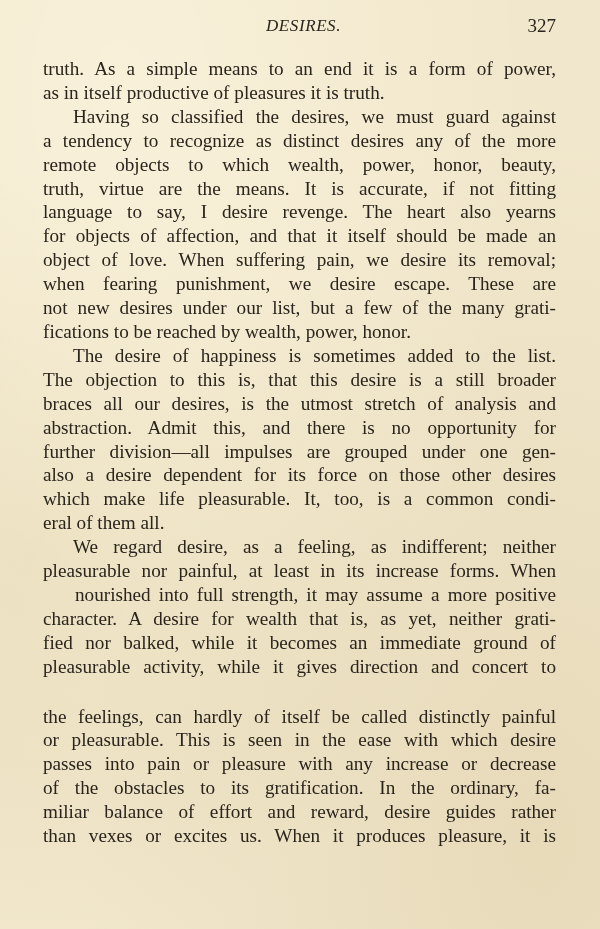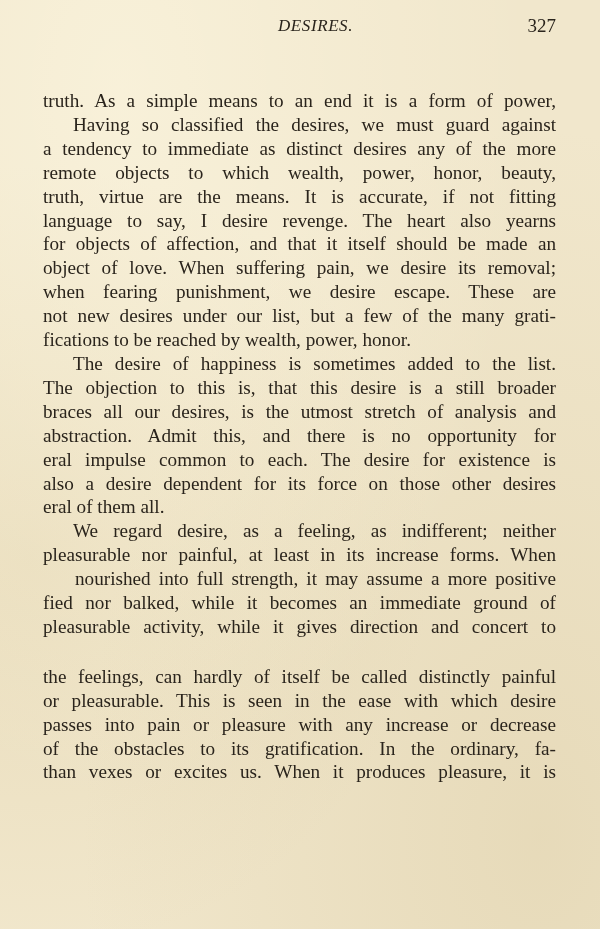--- a/index.html
+++ b/index.html
@@ -12,21 +12,21 @@
         radial-gradient(ellipse at 5% 60%, rgba(210,190,140,0.25), rgba(0,0,0,0) 50%);
       position: relative;
       font-family: "Liberation Serif", "DejaVu Serif", serif;
       color: #2a241c;
     }
     .page { position: absolute; left: 0; top: 0; width: 600px; height: 929px; }
     .running-head {
       position: absolute; top: 14px; left: 43px; width: 513px; height: 24px;
     }
     .head-title {
-      position: absolute; left: 16px; width: 100%; text-align: center;
+      position: absolute; left: 4px; width: 100%; text-align: center;
       font-style: italic; font-size: 17px; letter-spacing: 0.6px; top: 2px;
     }
     .page-number {
       position: absolute; right: 0; top: 1px; font-size: 19px;
     }
     .body-text {
       position: absolute; left: 43px; top: 57px; width: 513px;
     }
     .line {
       height: 23.92px; line-height: 23.92px;
@@ -41,42 +41,46 @@
   </style>
 </head>
 <body>
 
 <div class="page">
   <div class="running-head">
     <span class="head-title">DESIRES.</span>
     <span class="page-number">327</span>
   </div>
   <div class="body-text" id="body-text">
-      <div class="line" style="white-space: nowrap; margin-top: 32px;">truth. As a simple means to an end it is a form of power,</div>
+      <div class="line" style="white-space: nowrap;">truth. As a simple means to an end it is a form of power,</div>
+      <div class="line last" style="white-space: nowrap;">as in itself productive of pleasures it is truth.</div>
       <div class="line indent" style="white-space: nowrap;">Having so classified the desires, we must guard against</div>
-      <div class="line" style="white-space: nowrap;">a tendency to immediate as distinct desires any of the more</div>
+      <div class="line" style="white-space: nowrap;">a tendency to recognize as distinct desires any of the more</div>
       <div class="line" style="white-space: nowrap;">remote objects to which wealth, power, honor, beauty,</div>
       <div class="line" style="white-space: nowrap;">truth, virtue are the means. It is accurate, if not fitting</div>
       <div class="line" style="white-space: nowrap;">language to say, I desire revenge. The heart also yearns</div>
       <div class="line" style="white-space: nowrap;">for objects of affection, and that it itself should be made an</div>
       <div class="line" style="white-space: nowrap;">object of love. When suffering pain, we desire its removal;</div>
       <div class="line" style="white-space: nowrap;">when fearing punishment, we desire escape. These are</div>
       <div class="line" style="white-space: nowrap;">not new desires under our list, but a few of the many grati-</div>
       <div class="line last" style="white-space: nowrap;">fications to be reached by wealth, power, honor.</div>
       <div class="line indent" style="white-space: nowrap;">The desire of happiness is sometimes added to the list.</div>
       <div class="line" style="white-space: nowrap;">The objection to this is, that this desire is a still broader</div>
       <div class="line" style="white-space: nowrap;">braces all our desires, is the utmost stretch of analysis and</div>
       <div class="line" style="white-space: nowrap;">abstraction. Admit this, and there is no opportunity for</div>
-      <div class="line" style="white-space: nowrap;">eral impulse common to each. The desire for existence is</div>
+      <div class="line" style="white-space: nowrap;">further division—all impulses are grouped under one gen-</div>
       <div class="line" style="white-space: nowrap;">also a desire dependent for its force on those other desires</div>
+      <div class="line" style="white-space: nowrap;">which make life pleasurable. It, too, is a common condi-</div>
       <div class="line last" style="white-space: nowrap;">eral of them all.</div>
       <div class="line indent" style="white-space: nowrap;">We regard desire, as a feeling, as indifferent; neither</div>
       <div class="line" style="white-space: nowrap;">pleasurable nor painful, at least in its increase forms. When</div>
       <div class="line" style="white-space: nowrap; margin-left: 32px;">nourished into full strength, it may assume a more positive</div>
+      <div class="line" style="white-space: nowrap;">character. A desire for wealth that is, as yet, neither grati-</div>
       <div class="line" style="white-space: nowrap;">fied nor balked, while it becomes an immediate ground of</div>
       <div class="line" style="white-space: nowrap;">pleasurable activity, while it gives direction and concert to</div>
       <div class="line" style="white-space: nowrap; margin-top: 26px;">the feelings, can hardly of itself be called distinctly painful</div>
       <div class="line" style="white-space: nowrap;">or pleasurable. This is seen in the ease with which desire</div>
       <div class="line" style="white-space: nowrap;">passes into pain or pleasure with any increase or decrease</div>
       <div class="line" style="white-space: nowrap;">of the obstacles to its gratification. In the ordinary, fa-</div>
+      <div class="line" style="white-space: nowrap;">miliar balance of effort and reward, desire guides rather</div>
       <div class="line" style="white-space: nowrap;">than vexes or excites us. When it produces pleasure, it is</div>
     </div>
 </div>
 
 </body></html>

